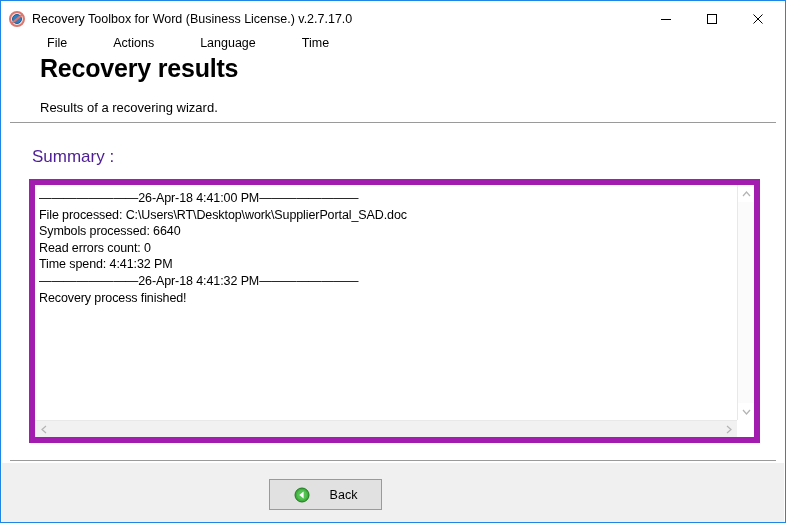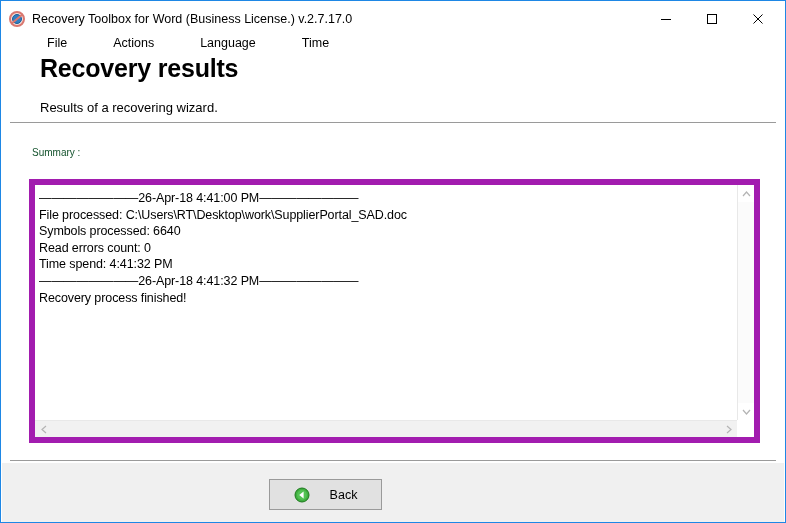--- a/index.html
+++ b/index.html
@@ -137,22 +137,22 @@
     border-top: 1px solid #9a9a9a;
   }
   .sep-top { left: 9px; top: 121px; width: 766px; }
   .sep-bottom { left: 9px; top: 459px; width: 766px; }
 
   
   .summary-label {
     position: absolute;
     left: 31px;
     top: 146px;
-    font-size: 10px;
-    color: #14532d;
+    font-size: 17px;
+    color: #4c1d95;
   }
 
   .logbox {
     position: absolute;
     left: 28px;
     top: 178px;
     width: 731px;
     height: 264px;
     box-sizing: border-box;
     border: 6px solid #a21caf;

